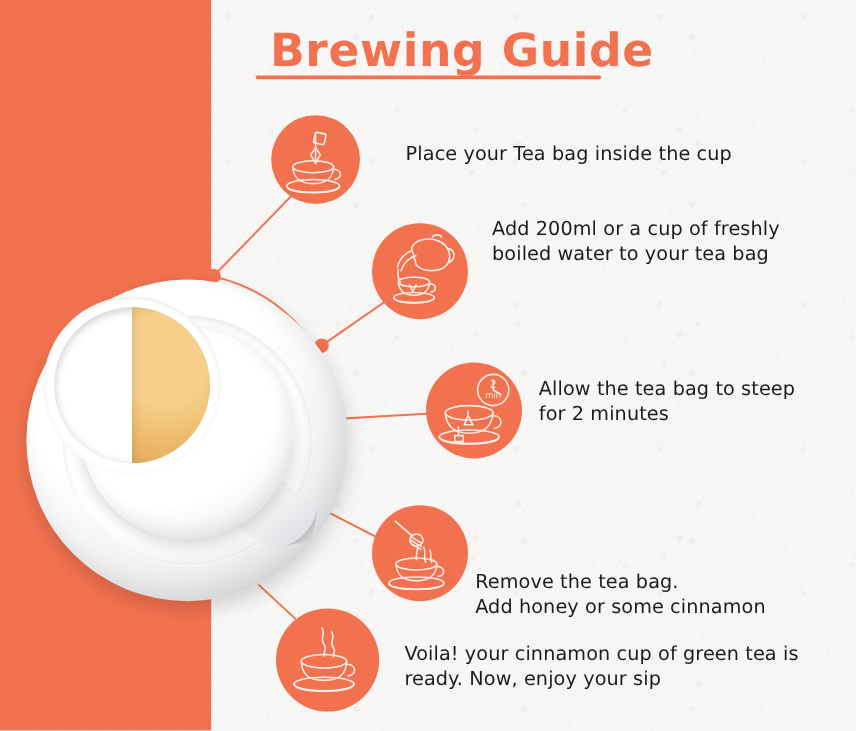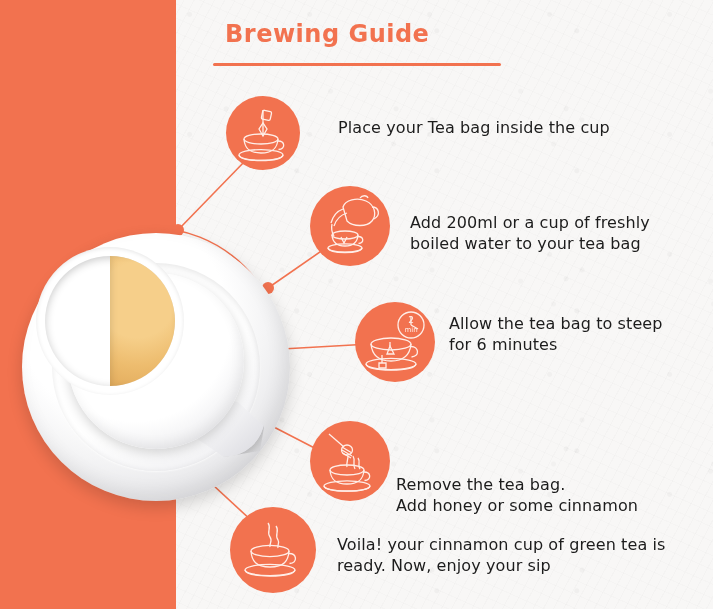--- a/index.html
+++ b/index.html
@@ -114,21 +114,21 @@
   }
   .brew{
     position:absolute;right:0;top:0;width:50%;height:100%;
     background:radial-gradient(circle at 42% 34%, #f6cf8a 0 40%, #edbc6e 70%, #e2ab5c 100%);
     box-shadow:inset 2px 0 6px rgba(0,0,0,.10);
   }
 
   
   .title{
     position:absolute;left:225px;top:20px;
-    font-size:24px;font-weight:bold;
+    font-size:38px;font-weight:bold;
     letter-spacing:.5px;
     color:#f2724f;
     font-family:"DejaVu Sans", sans-serif;
   }
   .title-underline{
     position:absolute;left:213px;top:63px;
     width:288px;height:3px;
     background:#f2724f;
     border-radius:2px;
   }
@@ -218,41 +218,41 @@
       <path d="M55 14 C62 14, 64 22, 57 26"></path>
       <path d="M15 31 C14 36, 15 40, 17 43"></path>
       <ellipse cx="28" cy="42" rx="13" ry="4"></ellipse>
       <path d="M15 42 C15.5 49, 19 53, 28 53 C37 53, 40.5 49, 41 42"></path>
       <path d="M41 43.5 C47 43.5, 47.5 50, 41.5 50.5"></path>
       <path d="M24 44 L27 50 L30 44"></path>
       <ellipse cx="28" cy="55" rx="17" ry="4.2"></ellipse>
       <path d="M11 55 C12 58, 18 59.5, 28 59.5 C38 59.5, 44 58, 45 55"></path>
     </svg>
   </div>
-  <div class="step-text" style="left:410px;top:212px;width:290px;">Add 200ml or a cup of freshly
+  <div class="step-text" style="left:410px;top:180px;width:290px;">Add 200ml or a cup of freshly
 boiled water to your tea bag</div>
 
   <div class="icon-circle" style="left:355px;top:302px;width:80px;height:80px;">
     <svg width="68" height="68" viewBox="0 0 68 68" fill="none" stroke="#ffeee8" stroke-width="1.3">
       <circle cx="50" cy="17" r="13"></circle>
       <path d="M50 17 L50 8 M50 17 L57 21"></path>
       <text x="50" y="15" font-size="9" fill="#ffeee8" stroke="none" text-anchor="middle" font-family="DejaVu Sans, sans-serif">2</text>
       <text x="50" y="24" font-size="7" fill="#ffeee8" stroke="none" text-anchor="middle" font-family="DejaVu Sans, sans-serif">min</text>
       <ellipse cx="30" cy="36" rx="20" ry="6"></ellipse>
       <path d="M10 36 C11 47, 17 53, 30 53 C43 53, 49 47, 50 36"></path>
       <path d="M50 38.5 C58 38.5, 59 48, 50.5 49"></path>
       <path d="M29 38 L26 46 L33 46 Z"></path>
       <path d="M29 38 L29 34"></path>
       <path d="M21 47 L21 55 M18 55 L25 55 L25 60 L18 60 Z"></path>
       <ellipse cx="30" cy="56" rx="25" ry="5.6"></ellipse>
       <path d="M5 56 C6 60, 15 62, 30 62 C45 62, 54 60, 55 56"></path>
     </svg>
   </div>
   <div class="step-text" style="left:449px;top:313px;width:260px;">Allow the tea bag to steep
-for 6 minutes</div>
+for 2 minutes</div>
 
   <div class="icon-circle" style="left:310px;top:421px;width:80px;height:80px;">
     <svg width="66" height="66" viewBox="0 0 66 66" fill="none" stroke="#ffeee8" stroke-width="1.3">
       <path d="M12 6 L27 19"></path>
       <ellipse cx="30" cy="22" rx="5.5" ry="5"></ellipse>
       <path d="M25 19 L35 25 M25 22 L35 28 M25.5 25 L34 30"></path>
       <path d="M31 28 C31 33, 29 35, 30 39"></path>
       <path d="M41 30 C44 34, 40 37, 43 41"></path>
       <path d="M36 28 C39 33, 35 36, 38 41"></path>
       <ellipse cx="30" cy="42" rx="17" ry="5"></ellipse>

